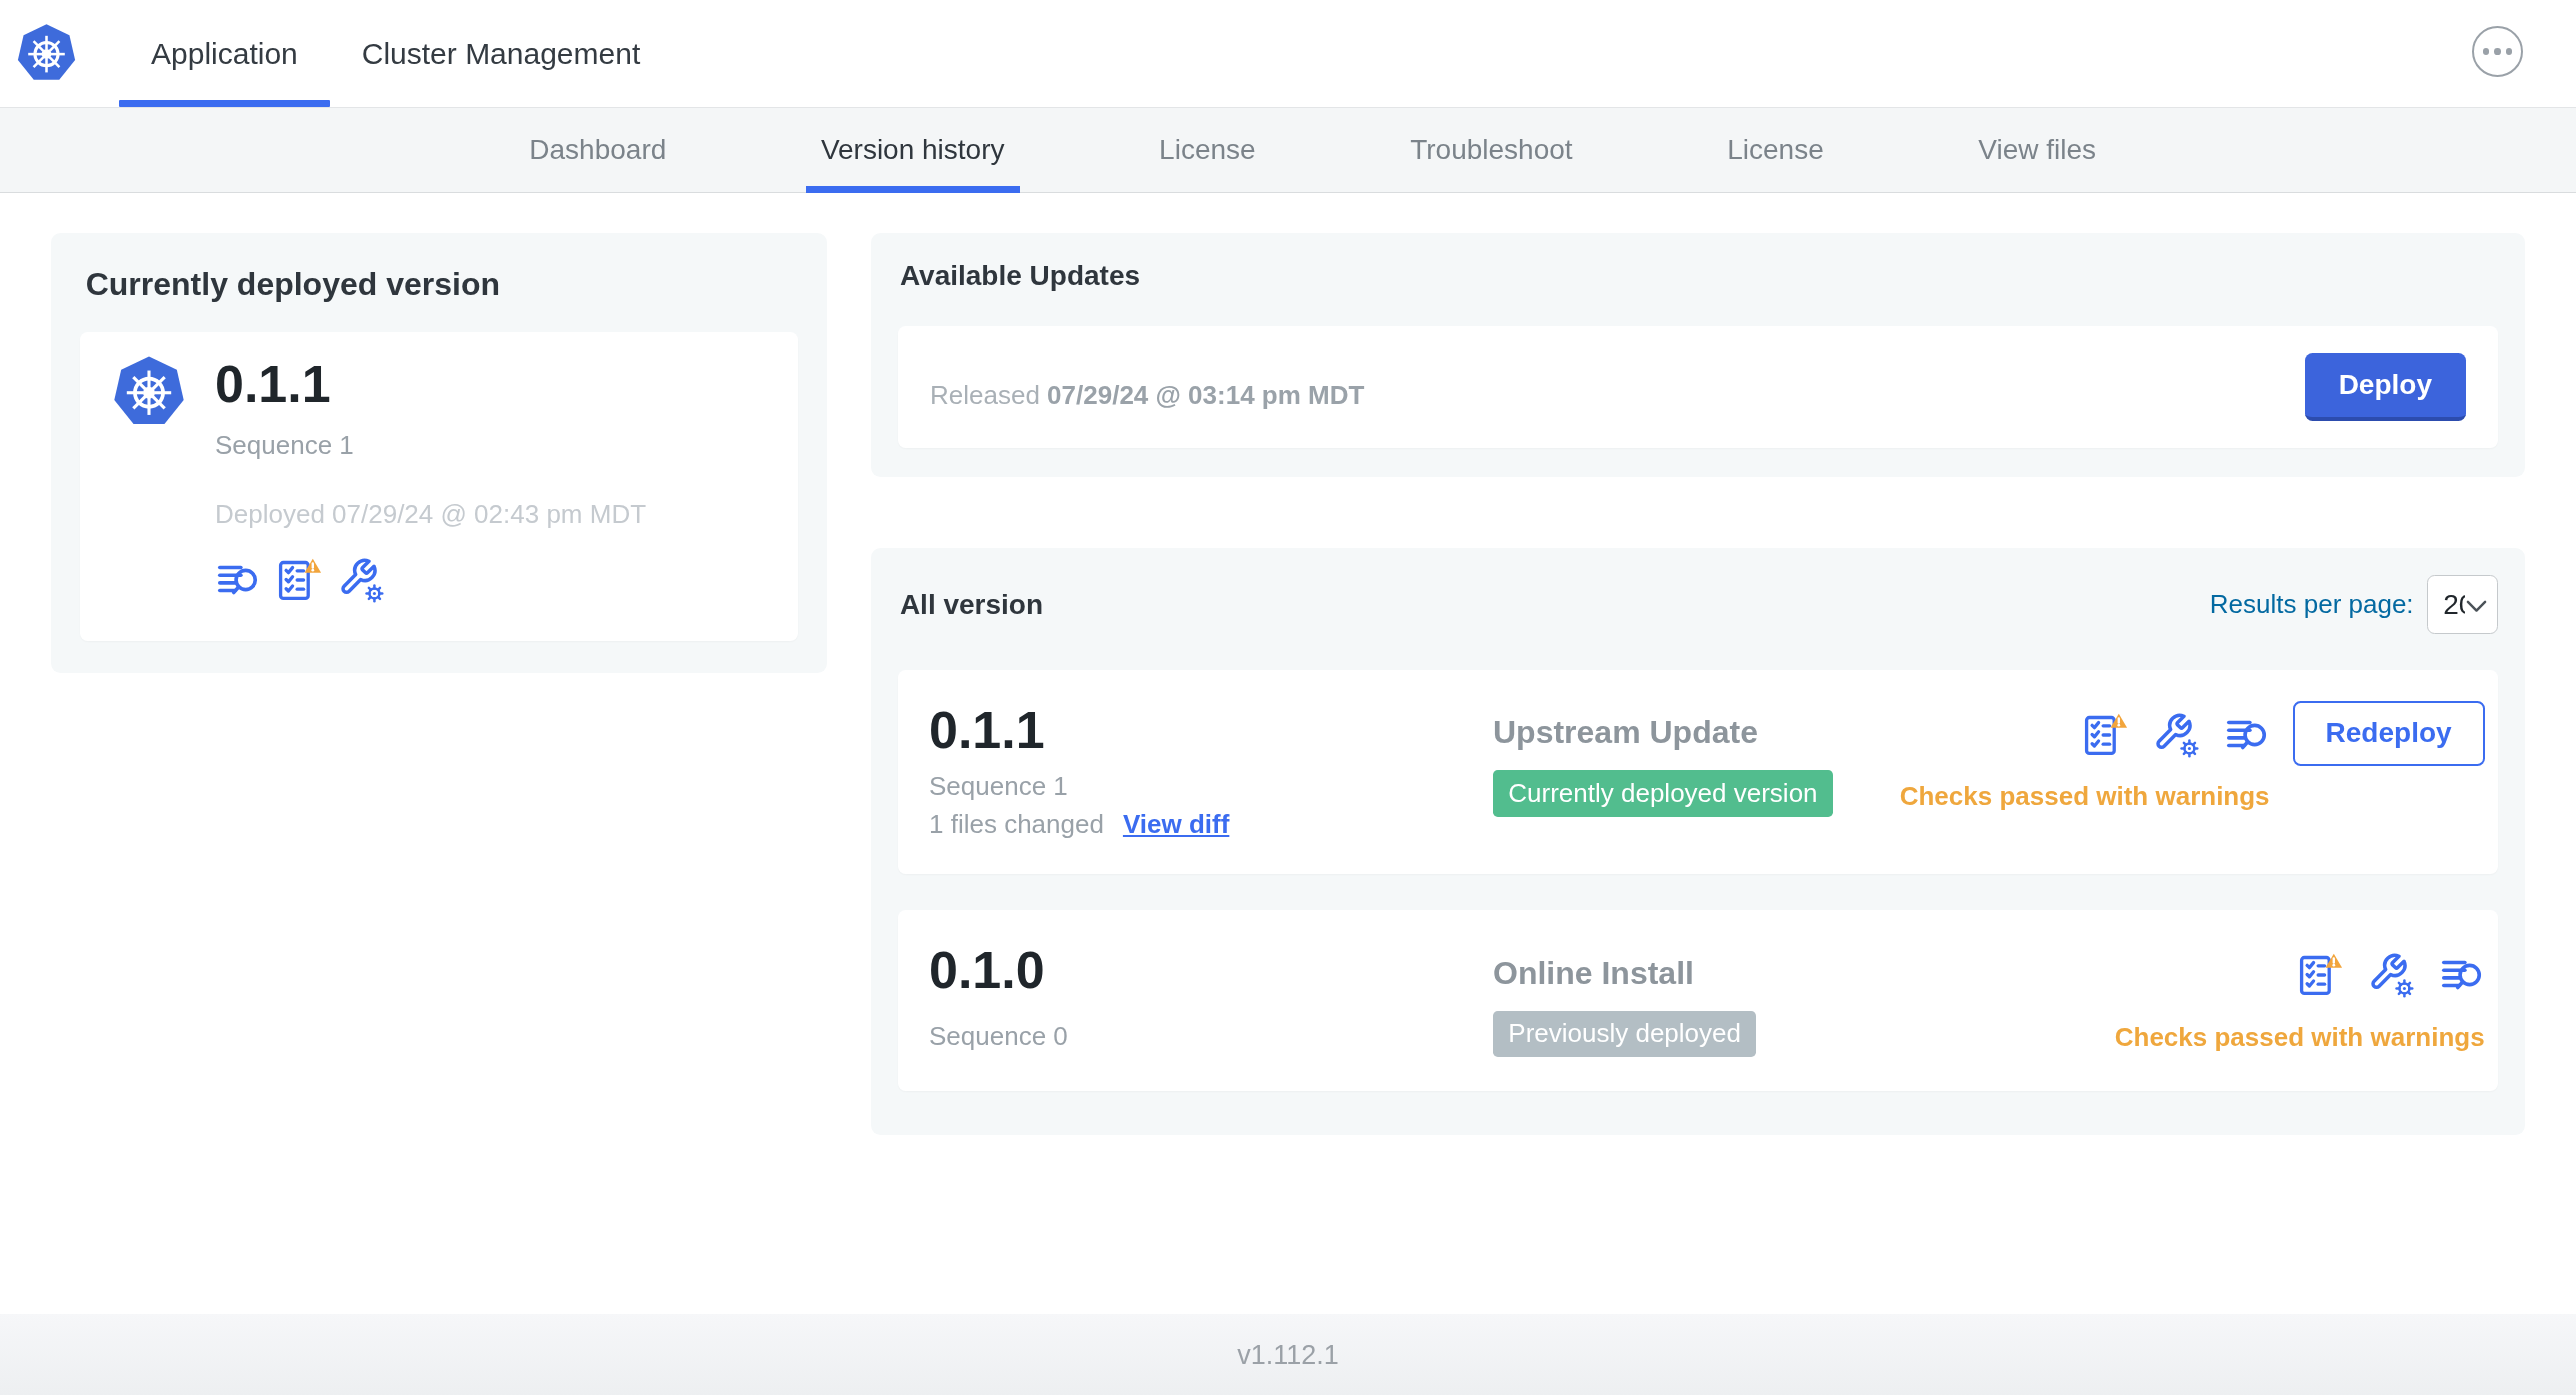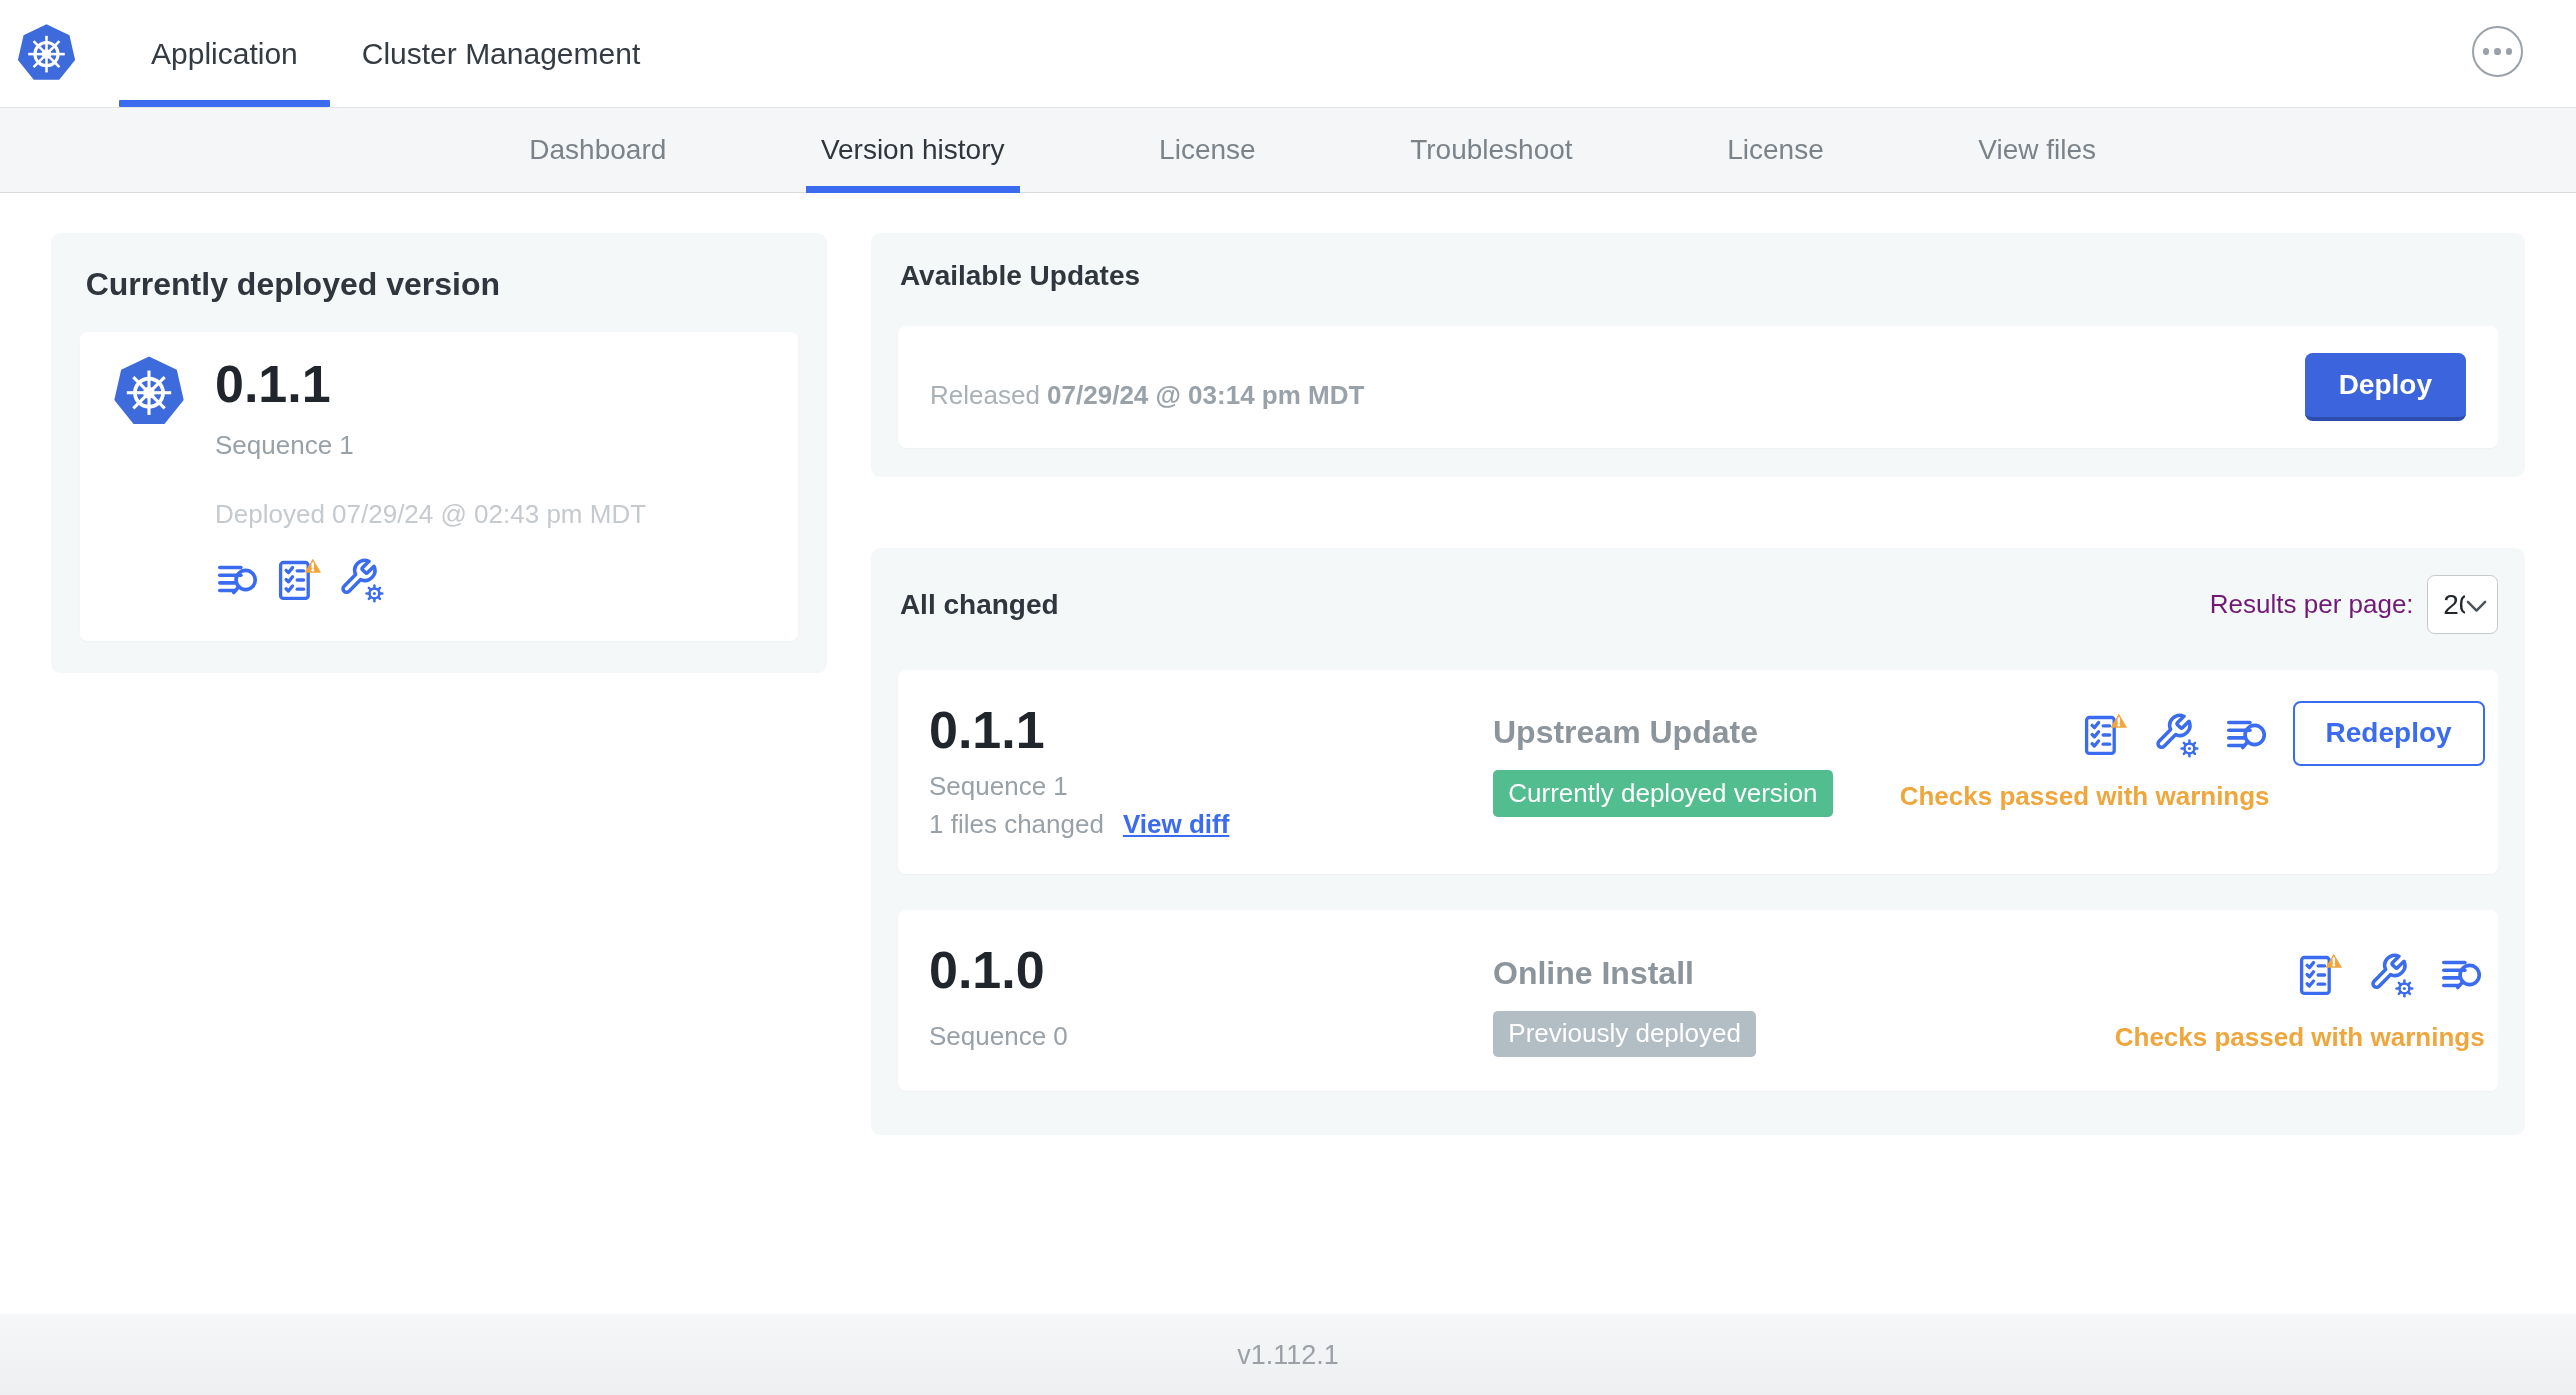--- a/index.html
+++ b/index.html
@@ -72,21 +72,21 @@
   .released-line b { color:#9aa2a9; font-weight:bold; }
   .btn-primary {
     background:#3c64dc; color:#fff; font-size:28px; font-weight:bold;
     border:none; border-bottom:4.8px solid #2c4cae; border-radius:7.6px;
     padding:16px 34px; cursor:pointer; font-family:inherit;
   }
 
   .panel-versions { padding:27px 27px 44px 27px; }
   .versions-head { display:flex; align-items:center; justify-content:space-between; }
   .rpp { display:flex; align-items:center; gap:13.4px; }
-  .rpp-label { font-size:26px; color:#701a75;margin-left:16px; }
+  .rpp-label { font-size:26px; color:#0369a1;margin-left:16px; }
   .select-wrap { position:relative; }
   .select-wrap select {
     appearance:none; -webkit-appearance:none;
     width:71px; height:59px; background:#fff; border:1px solid #c5c9cc; border-radius:7.6px;
     font-size:28px; color:#20262b; padding:0 32px 0 15.3px; font-family:inherit; cursor:pointer;
   }
   .select-wrap .chev { position:absolute; right:11.5px; top:25px; pointer-events:none; }
 
   .version-row { margin-top:36px; padding:31px 13.4px 34px 31px; display:grid; grid-template-columns:564px 1fr auto; align-items:start; }
   .version-row:first-of-type { margin-top:38px; }
@@ -263,21 +263,21 @@
               <span>Released</span>
               <b>07/29/24 @ 03:14 pm MDT</b>
             </div>
           </div>
           <button class="btn-primary">Deploy</button>
         </div>
       </section>
 
       <section class="panel panel-versions">
         <div class="versions-head">
-          <h2 class="panel-h">All changed</h2>
+          <h2 class="panel-h">All version</h2>
           <div class="rpp">
             <span class="rpp-label">Results per page:</span>
             <div class="select-wrap">
               <select>
                 <option>20</option>
               </select>
               <svg class="chev" width="21" height="13.4" viewBox="0 0 22 14">
                 <polyline points="2,2 11,11 20,2" fill="none" stroke="#4b5258" stroke-width="2.6" stroke-linecap="round" stroke-linejoin="round"></polyline>
               </svg>
             </div>

